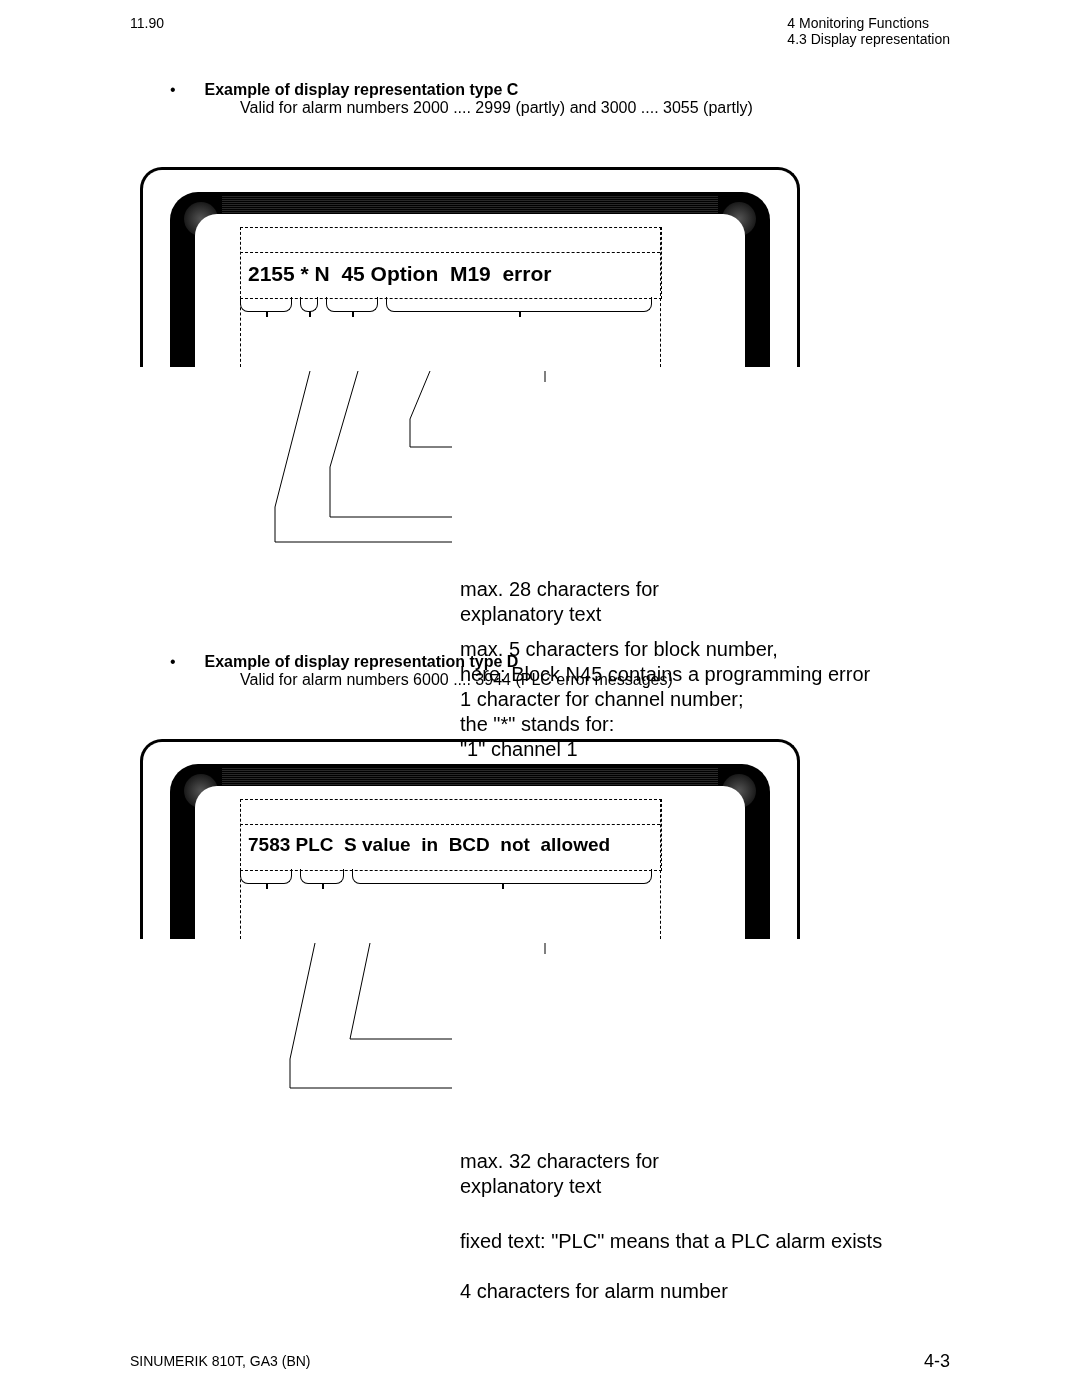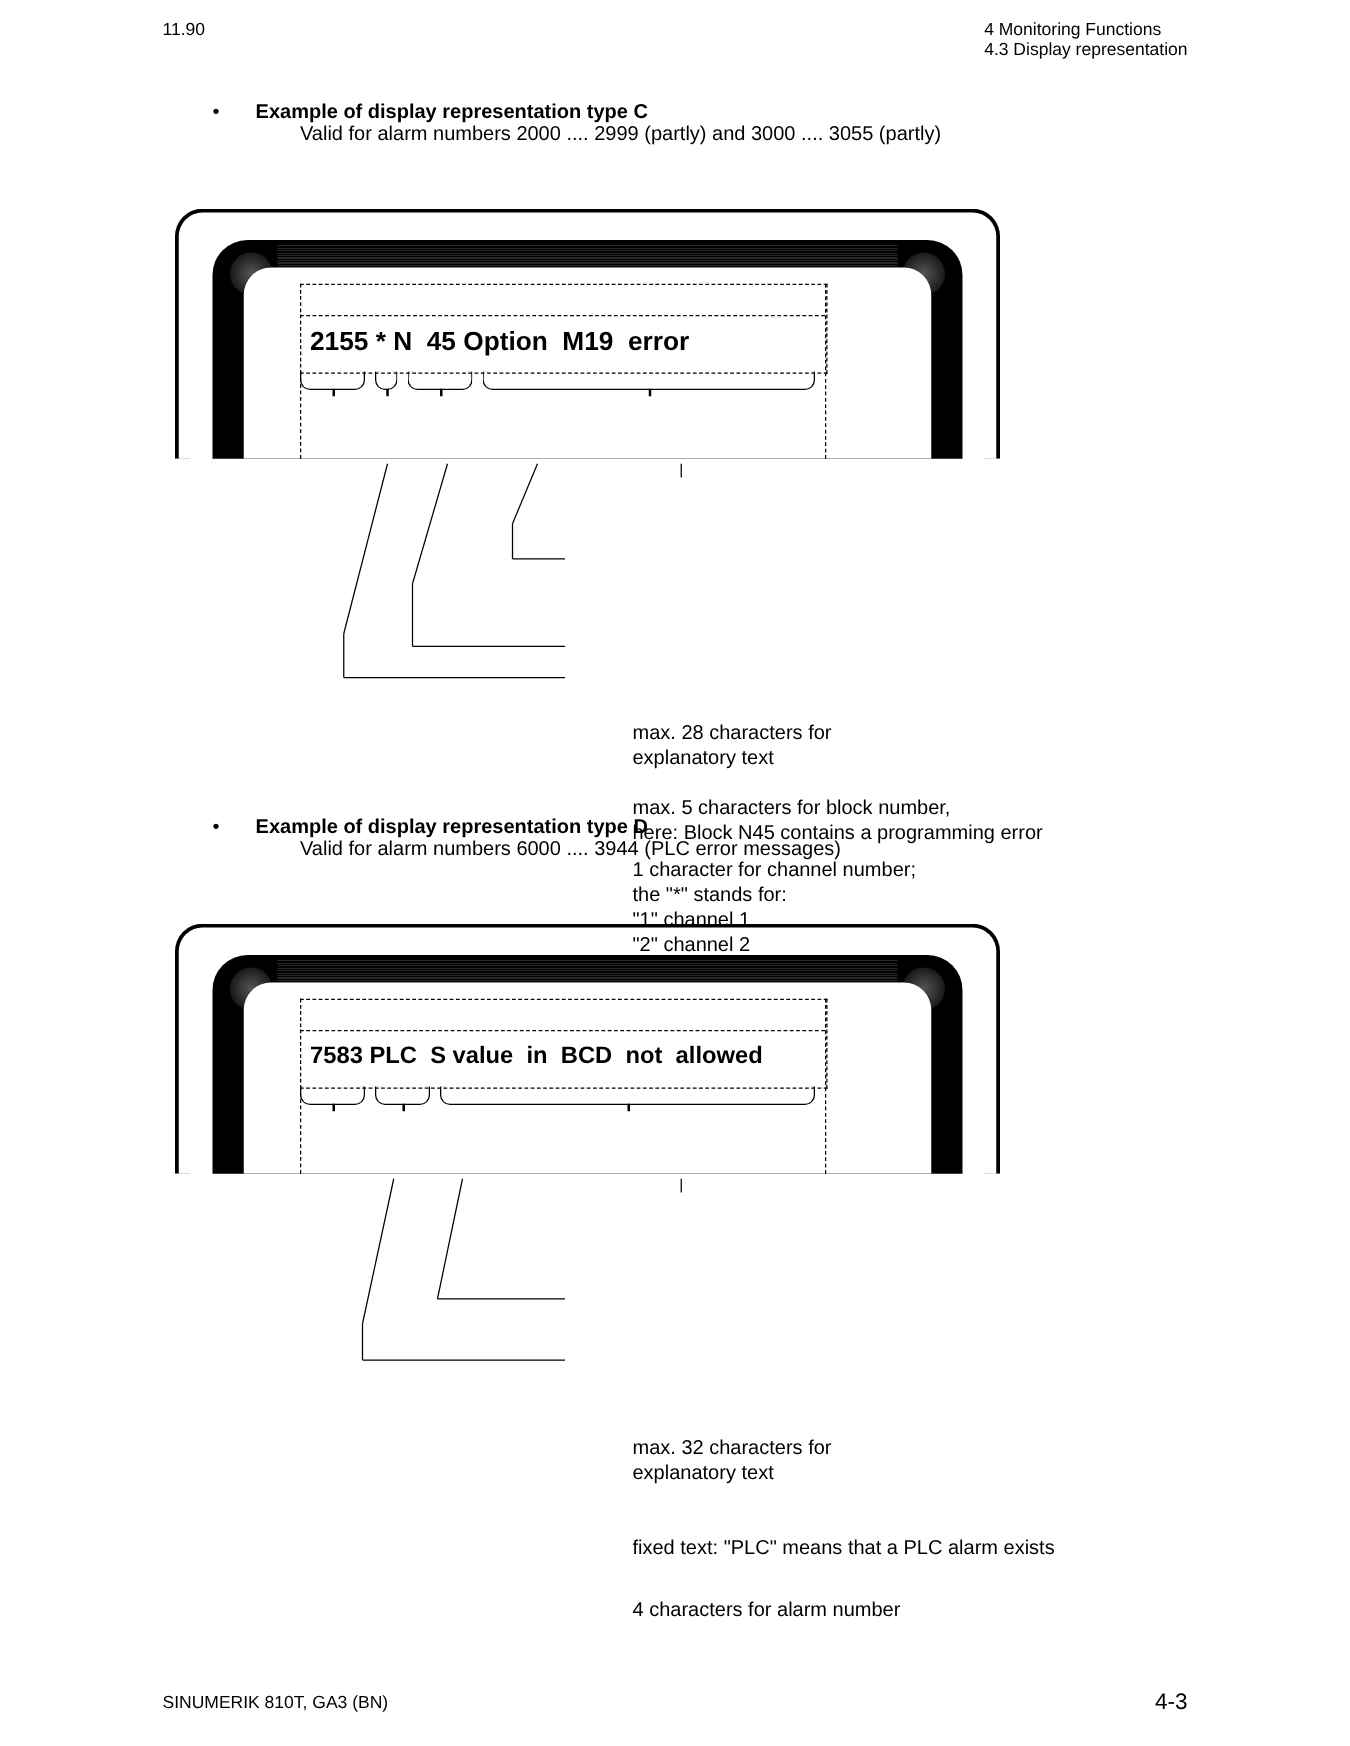--- a/index.html
+++ b/index.html
@@ -156,24 +156,23 @@
   .spacer { width: 8px; }
 
   
   .explain-block {
     position: relative;
     margin-left: 10px;
     width: 800px;
   }
   .explain-row {
     position: absolute;
-    font-size: 16px;
+    font-size: 20px;
     line-height: 1.25;
     white-space: pre-line;
-    margin-left: 46px;
   }
 
   
   .callout-svg {
     position: absolute;
     left: 0; top: 0;
     pointer-events: none;
     z-index: 5;
   }
 

